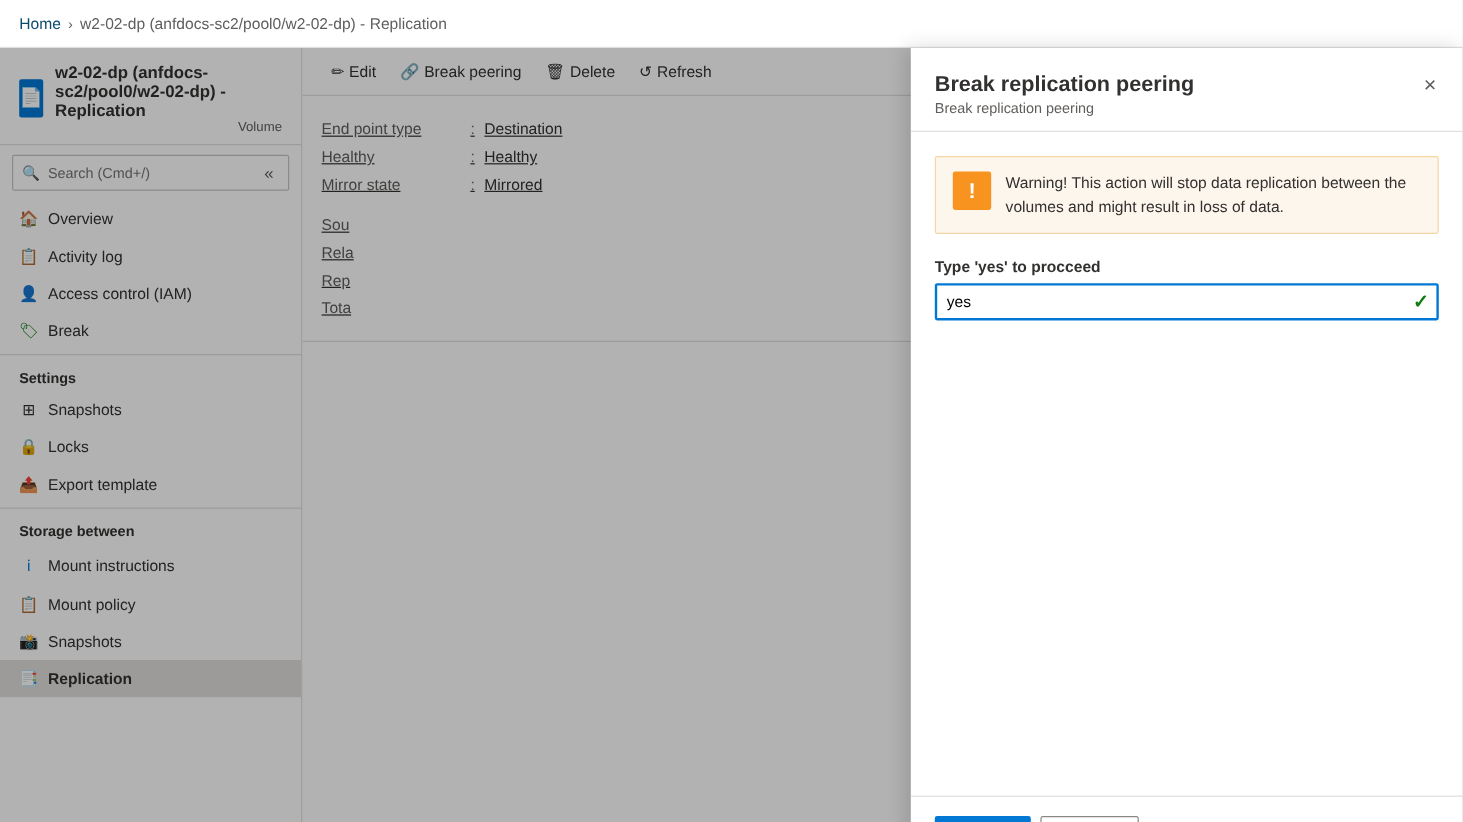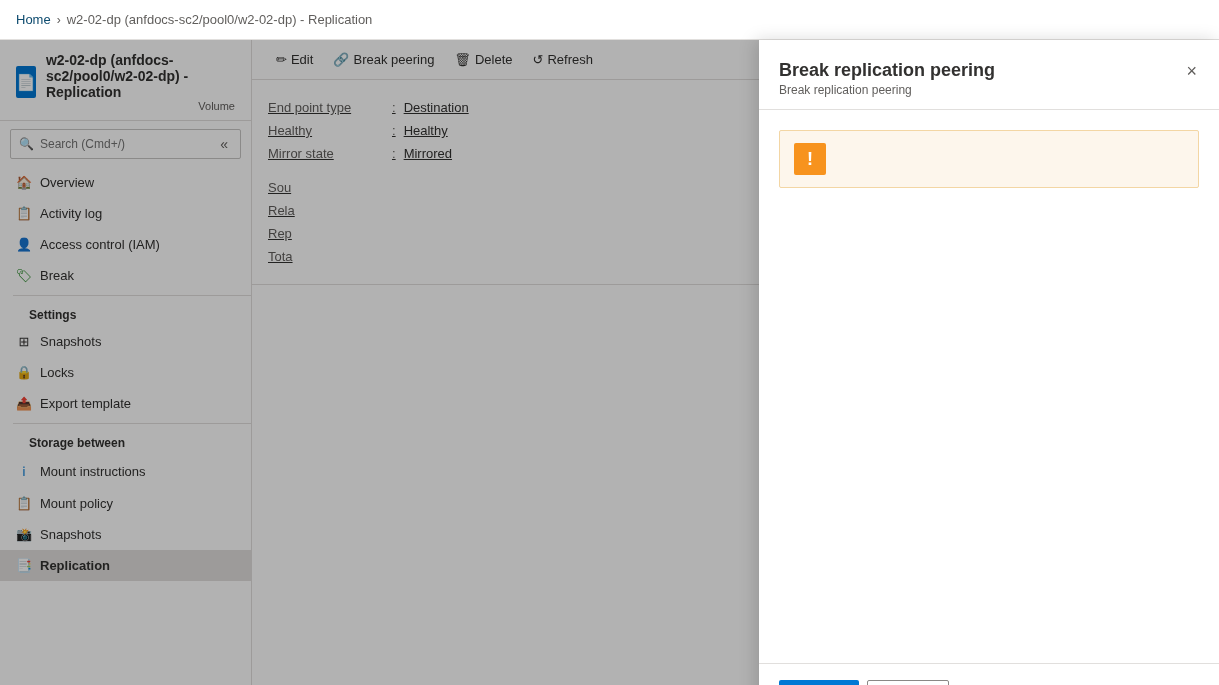--- a/index.html
+++ b/index.html
@@ -77,21 +77,20 @@
       text-decoration: none; font-size: 13px;
     }
     .sidebar-item.active { background: #e1dfdd; font-weight: 600; }
     .sidebar-item .item-icon { width: 16px; display: flex; align-items: center; justify-content: center; flex-shrink: 0; }
 
     .sidebar-section-label {
       padding: 12px 16px 4px;
       font-size: 12px; font-weight: 600; color: #323130;
       border-top: 1px solid #e1dfdd;
       margin-top: 4px;
-      margin-left: 13px;
     }
 
     
     .content-area {
       flex: 1;
       background: #fff;
       display: flex;
       flex-direction: column;
       overflow: hidden;
     }
@@ -382,22 +381,30 @@
         <div>
           <div class="panel-title">Break replication peering</div>
           <div class="panel-subtitle">Break replication peering</div>
         </div>
         <button class="panel-close">×</button>
       </div>
 
       <div class="panel-body">
         <div class="warning-box">
           <div class="warning-icon">!</div>
-        </div>
-
+          <span class="warning-text">Warning! This action will stop data replication between the volumes and might result in loss of data.</span>
+        </div>
+
+        <div class="form-section">
+          <div class="form-label">Type 'yes' to procceed</div>
+          <div class="input-wrapper">
+            <input type="text" value="yes" style="">
+            <span class="input-check">✓</span>
+          </div>
+        </div>
       </div>
 
       <div class="panel-footer">
         <button class="btn-primary">Break</button>
         <button class="btn-secondary">Cancel</button>
       </div>
     </div>
   </div>
 </div>
 

